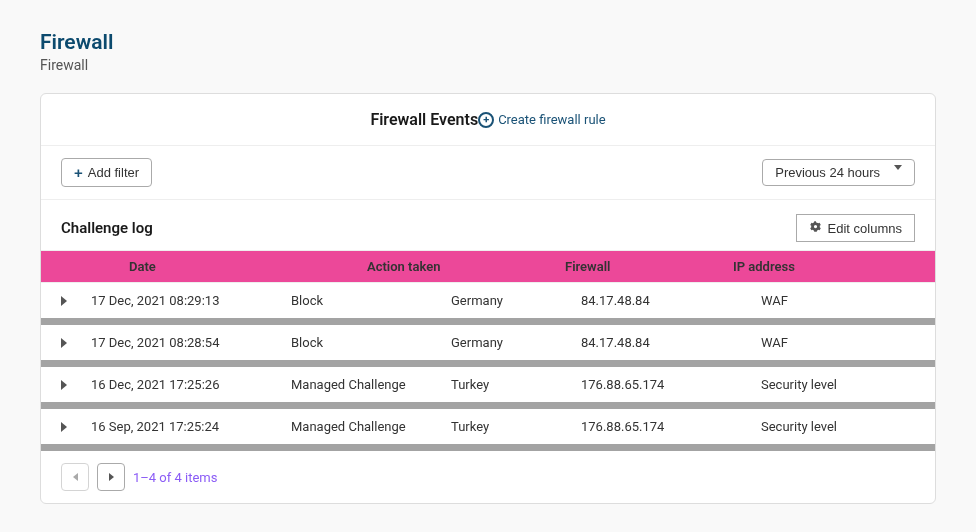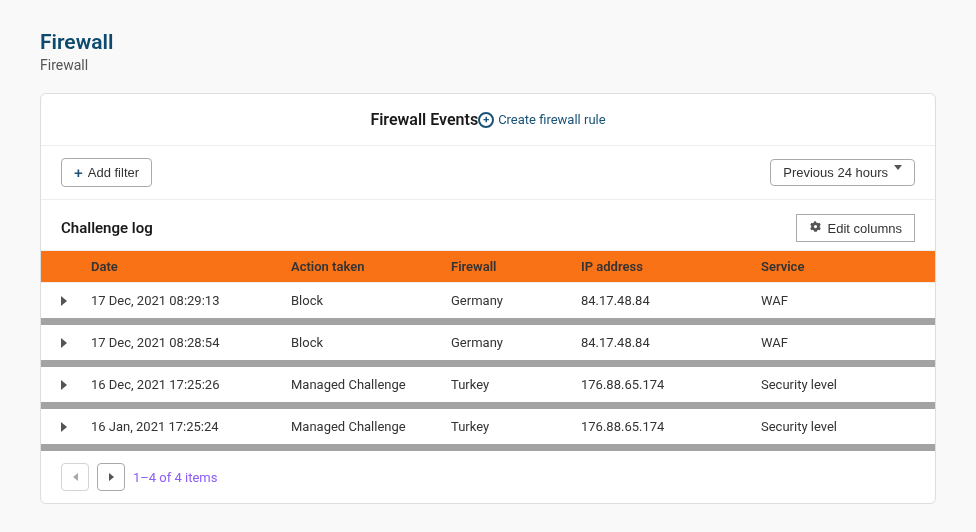--- a/index.html
+++ b/index.html
@@ -89,21 +89,21 @@
     }
     .time-filter-btn {
       border: 1px solid #aaa;
       background: #fff;
       border-radius: 4px;
       padding: 5px 12px;
       cursor: pointer;
       font-size: 13px;
       display: flex;
       align-items: flex-start;
-      gap: 6px;
+      gap: 14px;
       color: #333;
     }
     .chevron-down {
       width: 0;
       height: 0;
       border-left: 4px solid transparent;
       border-right: 4px solid transparent;
       border-top: 5px solid #555;
       display: inline-block;
     }
@@ -135,21 +135,22 @@
       height: 13px;
     }
     .table-container {
       width: 100%;
     }
     .table-header {
       display: grid;
       grid-template-columns: 30px 200px 160px 130px 180px 200px;
       padding: 8px 20px;
       border-bottom: 1px solid #eee;
-      background: #f97316;
+      background: #ec4899;
+      gap: 38px;
     }
     .table-header-cell {
       font-size: 13px;
       font-weight: 600;
       color: #333;
     }
     .table-row {
       display: grid;
       grid-template-columns: 30px 200px 160px 130px 180px 200px;
       padding: 10px 20px;
@@ -298,21 +299,21 @@
       <div class="table-cell">16 Dec, 2021 17:25:26</div>
       <div class="table-cell">Managed Challenge</div>
       <div class="table-cell">Turkey</div>
       <div class="table-cell">176.88.65.174</div>
       <div class="table-cell">Security level</div>
     </div>
         <div class="table-row">
       <div class="table-cell row-expand">
         <span class="chevron-right"></span>
       </div>
-      <div class="table-cell">16 Jan, 2021 17:25:24</div>
+      <div class="table-cell">16 Sep, 2021 17:25:24</div>
       <div class="table-cell">Managed Challenge</div>
       <div class="table-cell">Turkey</div>
       <div class="table-cell">176.88.65.174</div>
       <div class="table-cell">Security level</div>
     </div>
       </div>
   </div>
 
   <div class="pagination-row">
     <button class="page-btn disabled">

